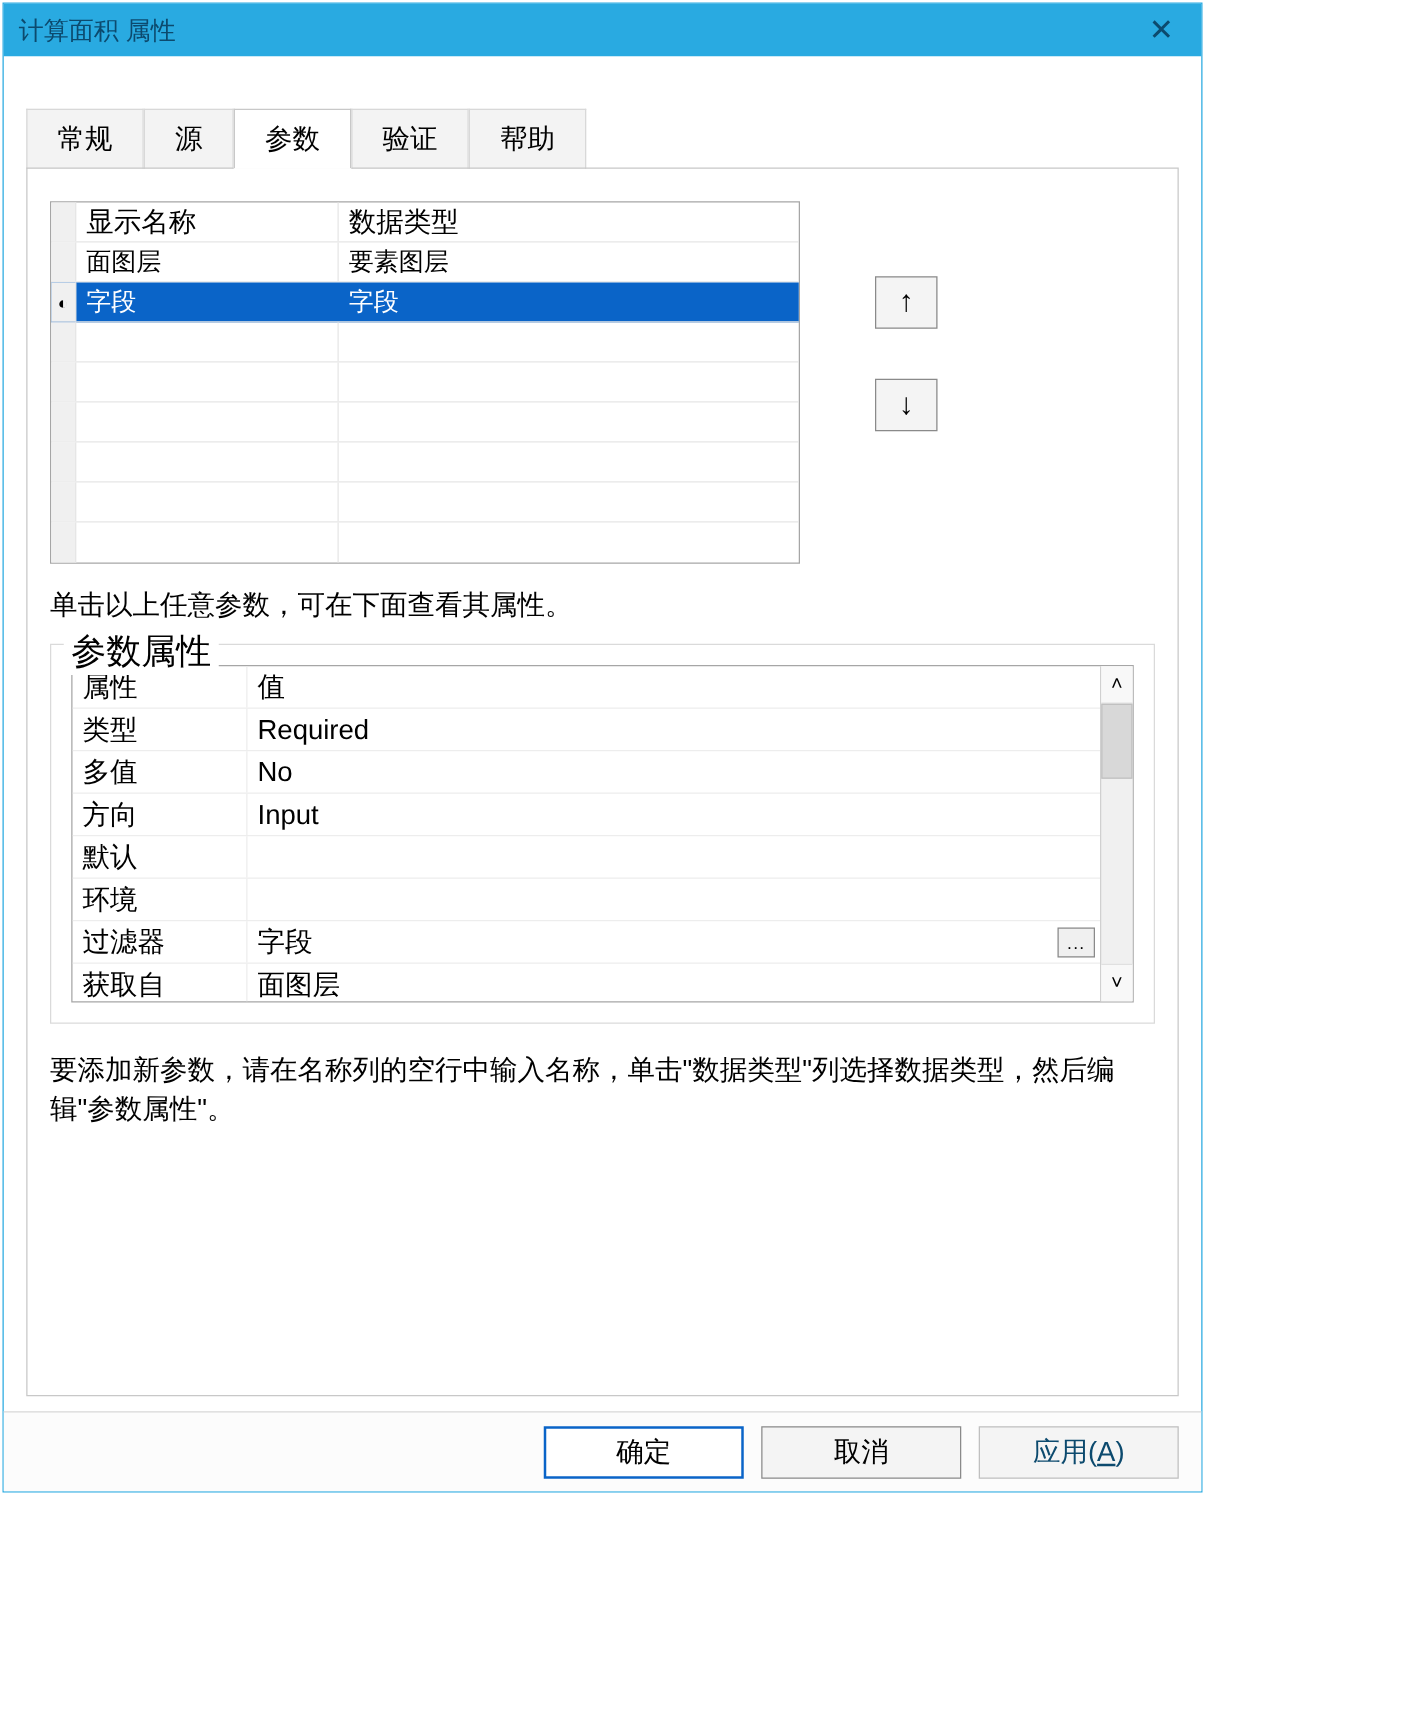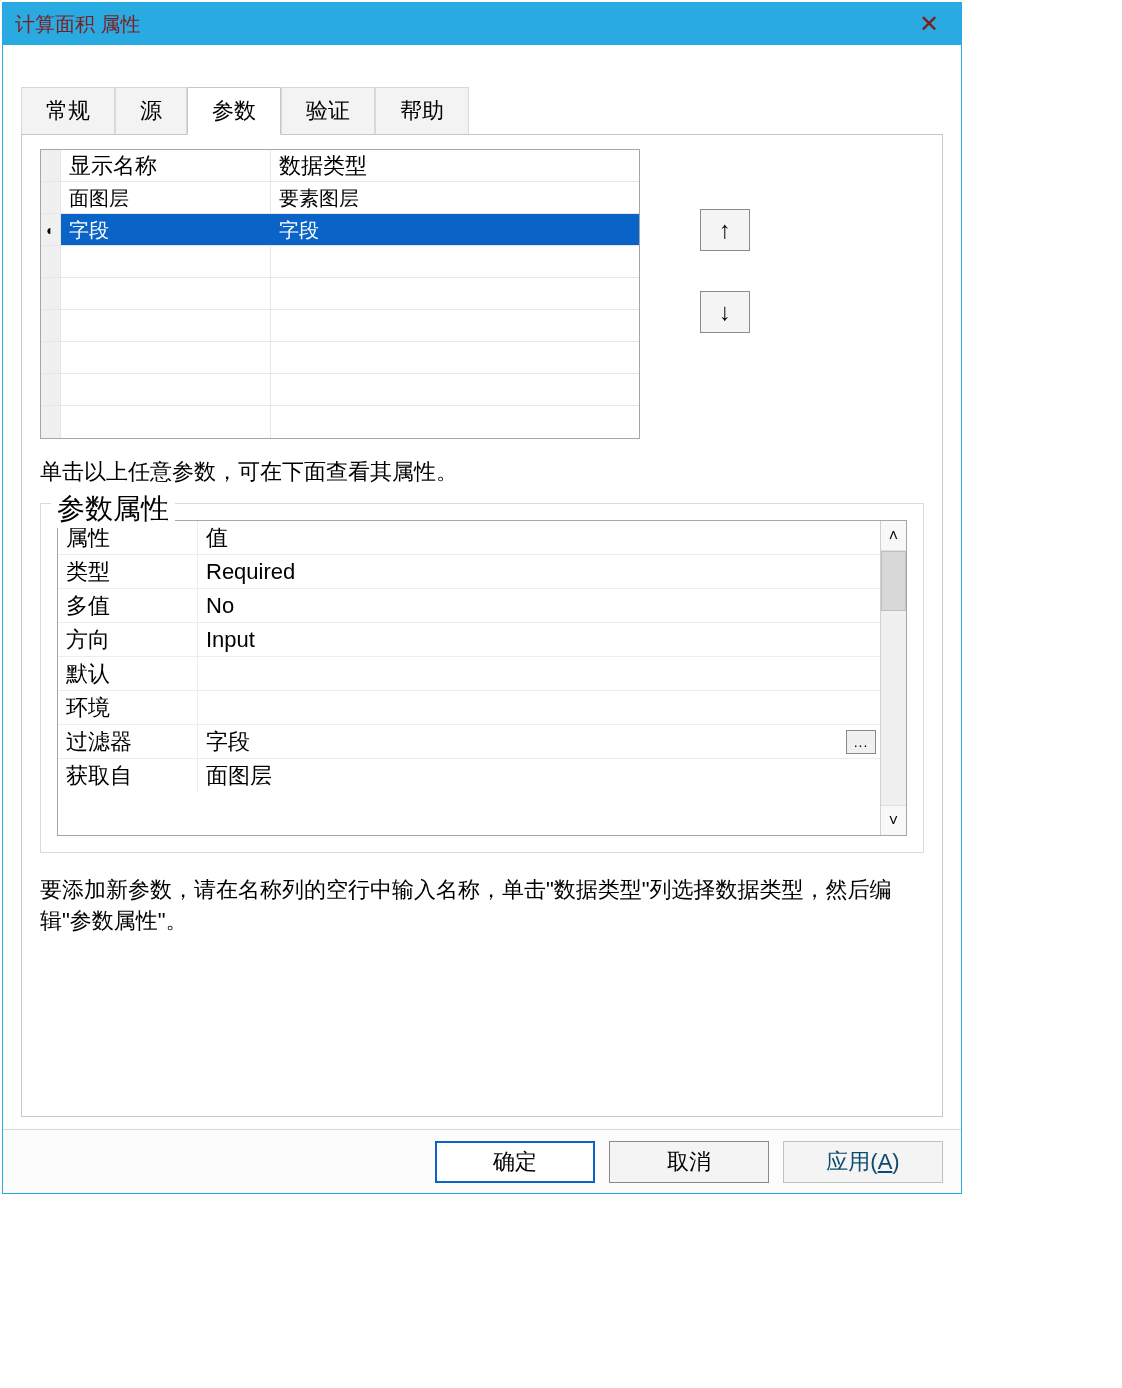--- a/index.html
+++ b/index.html
@@ -12,21 +12,21 @@
 .window {
   width: 960px;
   height: 1192px;
   border: 1px solid #29aae1;
   display: flex;
   flex-direction: column;
   margin: 2px;
 }
 .titlebar {
   background: #29aae1;
-  color: #7f1d1d;
+  color: #0c4a6e;
   height: 42px;
   display: flex;
   align-items: center;
   padding: 0 8px 0 12px;
   font-size: 20px;
 }
 .titlebar .title { flex: 1; }
 .close-btn {
   width: 48px;
   height: 42px;
@@ -63,21 +63,21 @@
   border: 1px solid #c8c8c8;
   border-bottom: 1px solid #fff;
   position: relative;
   z-index: 2;
 }
 .tab-body {
   border: 1px solid #c8c8c8;
   border-top: 1px solid #c8c8c8;
   margin-top: -1px;
   flex: 1;
-  padding: 14px 18px 18px 18px;
+  padding: 26px 18px 18px 18px;
   display: flex;
   flex-direction: column;
 }
 .param-row {
   display: flex;
   align-items: flex-start;
 }
 .param-table {
   flex: 0 0 600px;
   border: 1px solid #a6a6a6;
@@ -151,21 +151,21 @@
   position: absolute;
   top: -14px;
   left: 10px;
   background: #fff;
   padding: 0 6px;
   font-size: 28px;
 }
 .prop-wrap {
   display: flex;
   border: 1px solid #a6a6a6;
-  height: 316px;
+  height: 270px;
 }
 .prop-table {
   flex: 1;
   overflow: hidden;
 }
 .pp-row {
   display: flex;
   height: 34px;
   line-height: 34px;
   border-bottom: 1px solid #ededed;

